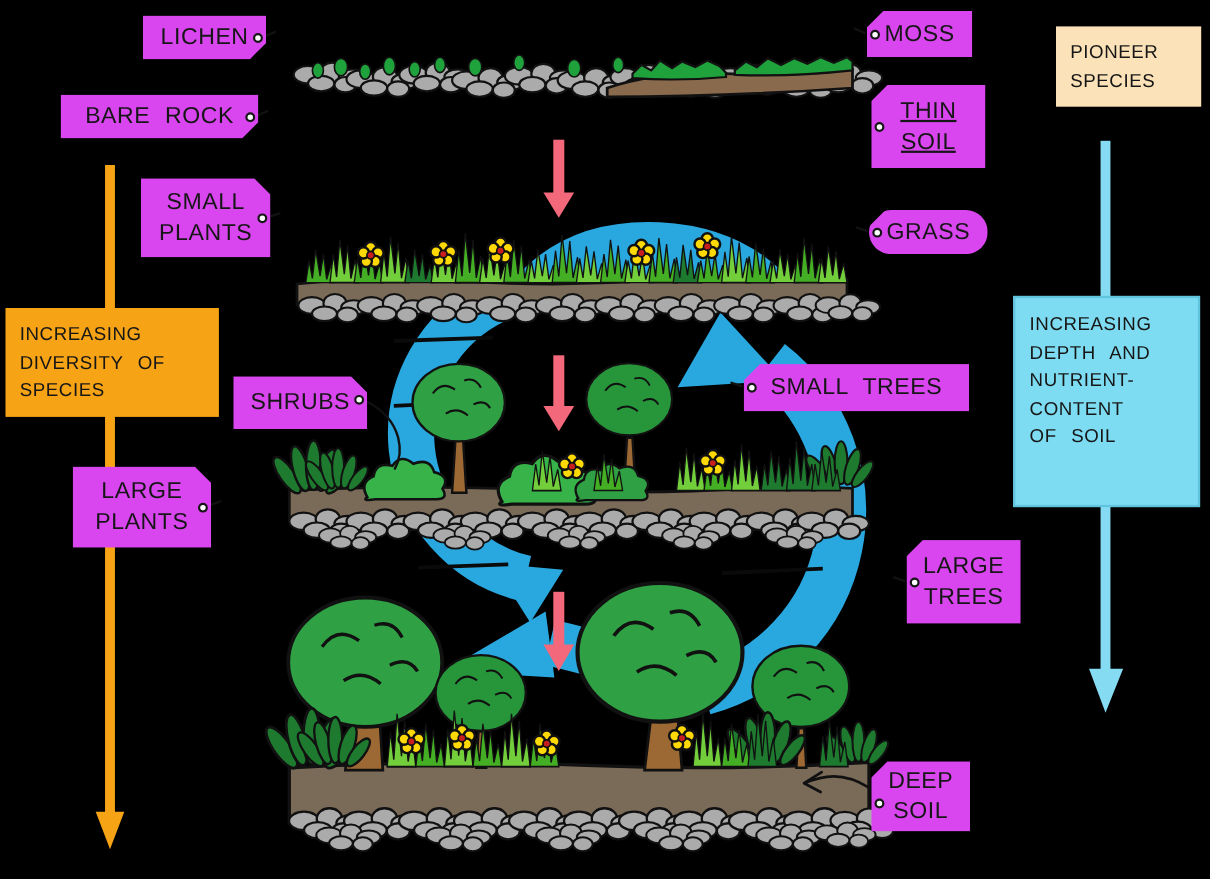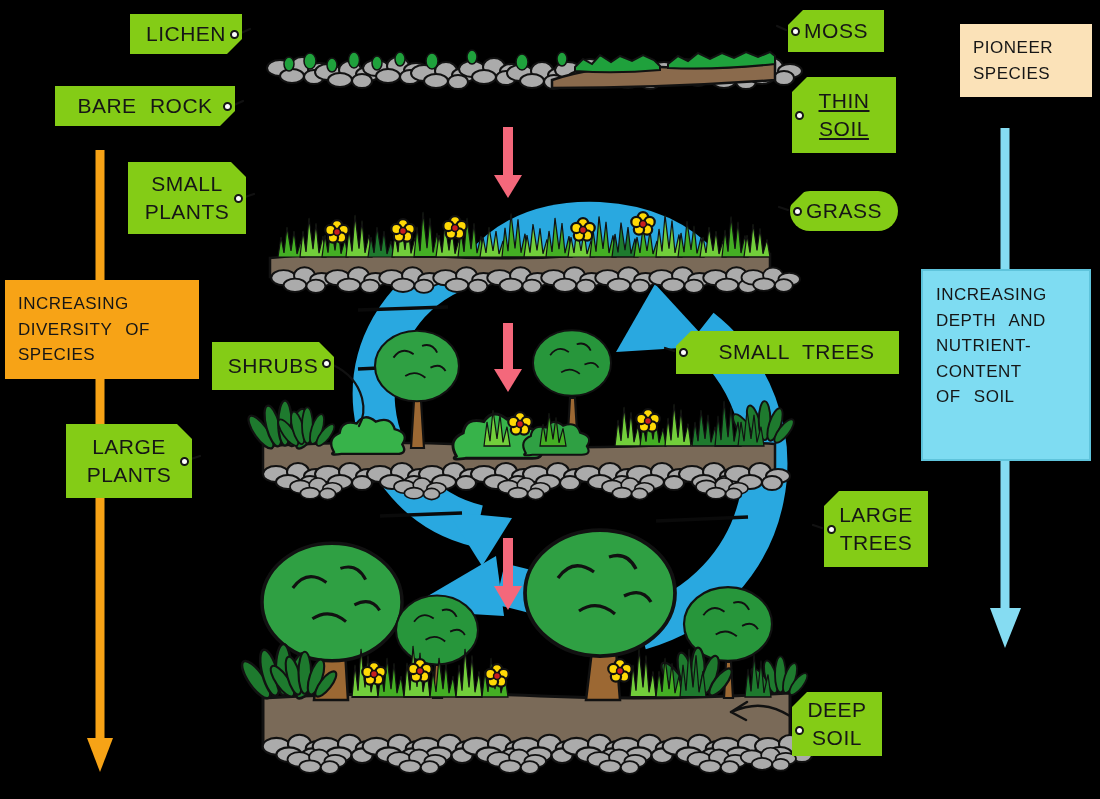--- a/index.html
+++ b/index.html
@@ -1,19 +1,19 @@
 <!DOCTYPE html>
 <html><head>
 <meta charset="utf-8">
 <style>
   html,body{margin:0;padding:0;background:#000;}
   #scene{position:relative;width:1100px;height:799px;background:#000;overflow:hidden;
          font-family:"Liberation Sans",sans-serif;}
   #art{position:absolute;left:0;top:0;z-index:1;}
-  .tag{position:absolute;z-index:3;background:#84cc16;color:#161616;display:flex;
+  .tag{position:absolute;z-index:3;background:#d946ef;color:#161616;display:flex;
        align-items:center;justify-content:center;text-align:center;
        font-size:21px;letter-spacing:.5px;word-spacing:7px;line-height:1.35;}
   .tag-text{white-space:pre-line;}
   .cut-br{clip-path:polygon(0 0,100% 0,100% calc(100% - 15px),calc(100% - 15px) 100%,0 100%);}
   .cut-tr{clip-path:polygon(0 0,calc(100% - 15px) 0,100% 15px,100% 100%,0 100%);}
   .cut-tl{clip-path:polygon(15px 0,100% 0,100% 100%,0 100%,0 15px);}
   .eyelet{position:absolute;width:9px;height:9px;border:2.5px solid #161616;border-radius:50%;
           background:#fdfdfd;box-sizing:border-box;}
   .ey-r{right:3px;} .ey-l{left:3px;}
   .box{position:absolute;z-index:3;color:#161616;font-size:17px;letter-spacing:.5px;
@@ -310,21 +310,21 @@
 </div>
 <div class="tag cut-tl" style="left:792px;top:77px;width:104px;height:76px;text-decoration:underline;">
   <span class="tag-text">THIN
 SOIL</span>
   <span class="eyelet ey-l" style="top:34px;"></span>
 </div>
 <div class="tag cut-tl" style="left:790px;top:191px;width:108px;height:40px;border-radius:20px;">
   <span class="tag-text">GRASS</span>
   <span class="eyelet ey-l" style="top:16px;"></span>
 </div>
-<div class="tag cut-tl" style="left:676px;top:331px;width:205px;height:43px;padding-left:18px;">
+<div class="tag cut-tl" style="left:676px;top:331px;width:205px;height:43px;">
   <span class="tag-text">SMALL TREES</span>
   <span class="eyelet ey-l" style="top:17px;"></span>
 </div>
 <div class="tag cut-tl" style="left:824px;top:491px;width:104px;height:76px;">
   <span class="tag-text">LARGE
 TREES</span>
   <span class="eyelet ey-l" style="top:34px;"></span>
 </div>
 <div class="tag cut-tl" style="left:792px;top:680px;width:90px;height:64px;margin-top:12px;">
   <span class="tag-text">DEEP

